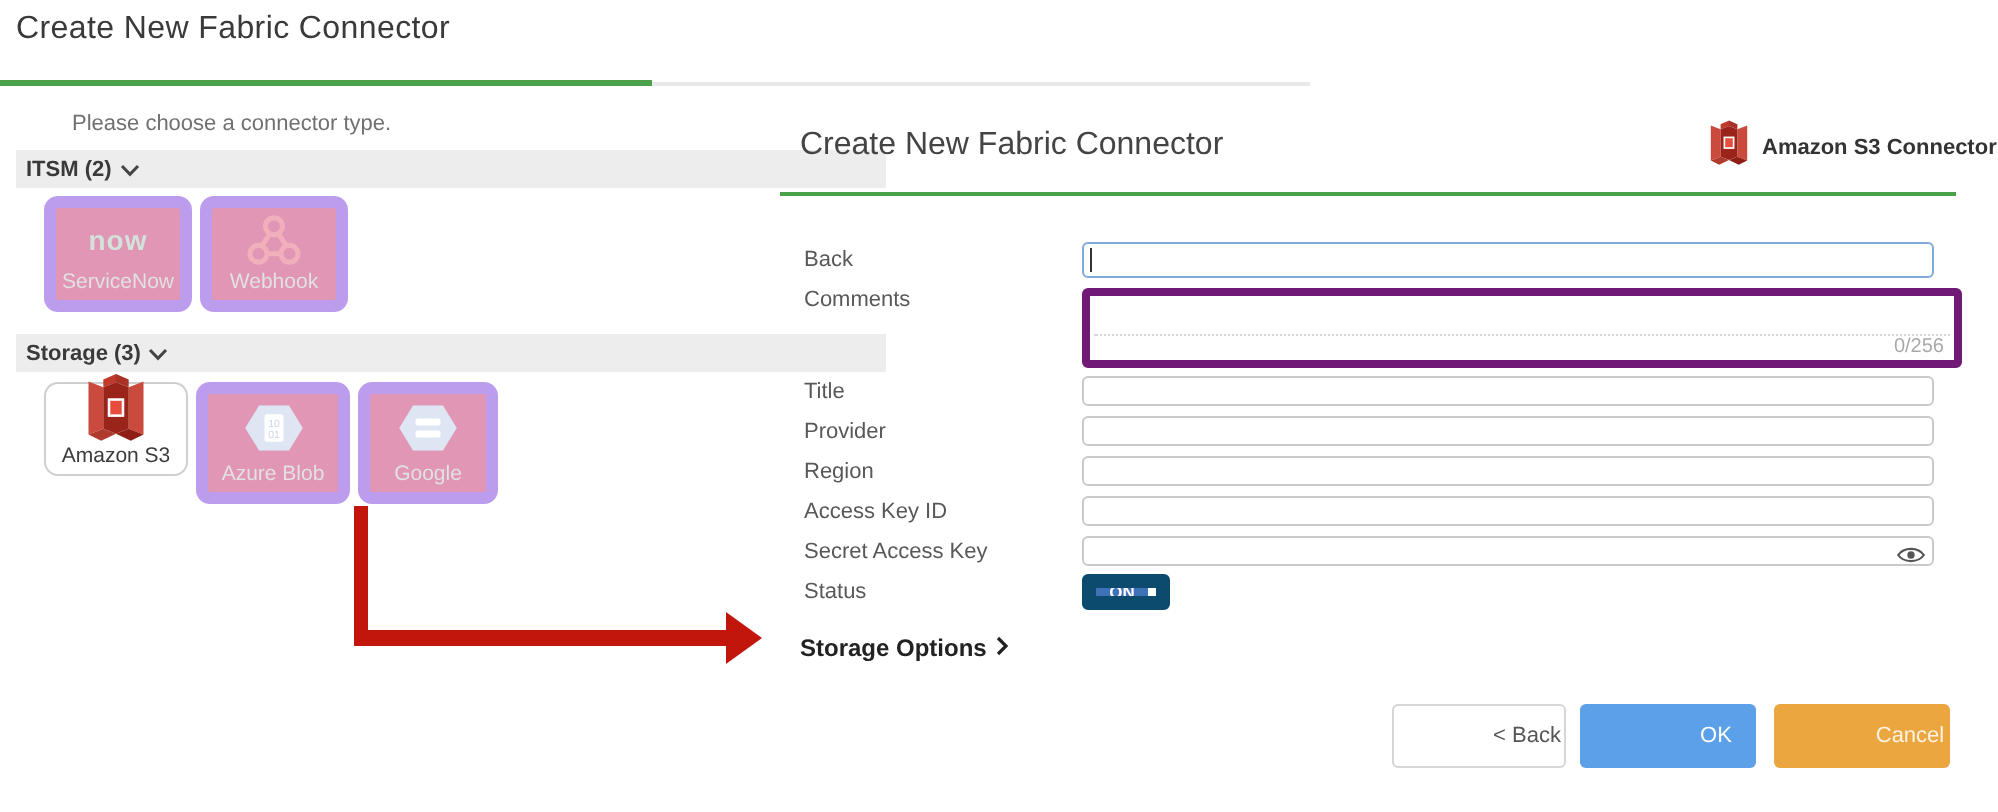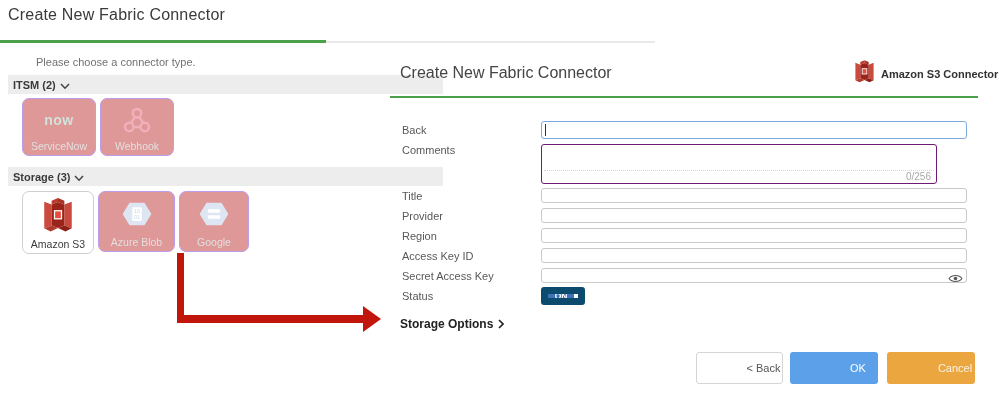--- a/index.html
+++ b/index.html
@@ -13,31 +13,31 @@
   .tab-gray   { position:absolute; left:326px; top:41px; width:329px; height:2px; background:#e9e9e9; }
 
   
   .hint { position:absolute; left:8px; top:56px; font-size:11px; color:#707070;margin-left:28px; }
   .section-bar { position:absolute; left:8px; width:435px; height:19px; background:#ededed; display:flex; align-items:center; padding-left:5px; gap:4px; cursor:pointer; }
   .section-bar.itsm { top:75px; }
   .section-bar.storage { top:167px; }
   .section-label { font-size:11px; font-weight:bold; color:#3a3a3a; }
   .chev { display:inline-block; }
 
-  .tile { position:absolute; height:58px; width:74px; border:1px solid #6d28d9; border-radius:7px; background:#b91c1c;
+  .tile { position:absolute; height:58px; width:74px; border:6px solid #6d28d9; border-radius:7px; background:#be185d;
           display:flex; flex-direction:column; align-items:center; justify-content:flex-end; padding-bottom:2px; cursor:pointer; }
   .tile .tile-icon { flex:1; display:flex; align-items:center; justify-content:center; width:100%; }
   .tile .tile-label { font-size:10.5px; color:#bfbfbf; line-height:13px; }
   .tile.ghost { opacity:.45; }
   .tile.selected { background:#fff; border:1px solid #cfcfcf; opacity:1; }
   .tile.selected .tile-label { color:#3c3c3c; }
 
   .row-itsm-1 { left:22px; top:98px; }
   .row-itsm-2 { left:100px; top:98px; }
-  .row-st-1 { left:22px; top:191px; height:63px; width:72px; }
+  .row-st-1 { left:22px; top:191px; height:47px; width:72px; }
   .row-st-2 { left:98px; top:191px; height:61px; width:77px; }
   .row-st-3 { left:179px; top:191px; height:61px; width:70px; }
 
   .now-text { font-size:14px; font-weight:bold; color:#9ebfae; letter-spacing:.5px; }
 
   
   .arrow-v { position:absolute; left:177px; top:253px; width:7px; height:66px; background:#c2160d; }
   .arrow-h { position:absolute; left:177px; top:315px; width:187px; height:8px; background:#c2160d; }
   .arrow-head { position:absolute; left:363px; top:306px; width:0; height:0;
                 border-left:18px solid #c2160d; border-top:13px solid transparent; border-bottom:13px solid transparent; }
@@ -45,21 +45,21 @@
   
   .panel-title { position:absolute; left:400px; top:64px; font-size:16px; color:#444; }
   .badge { position:absolute; left:854px; top:59px; display:flex; align-items:center; gap:6px; }
   .badge-label { font-size:11px; font-weight:bold; color:#333; }
   .panel-underline { position:absolute; left:390px; top:96px; width:588px; height:2px; background:#4ba14a; }
 
   .f-label { position:absolute; left:402px; font-size:11px; color:#585858; }
   .f-input { position:absolute; left:541px; width:426px; height:15px; border:1px solid #c9c9c9; border-radius:3px; background:#fff; font-size:11px; padding:0 4px; color:#333; outline:none; }
   .f-input.focused { height:18px; border:1.5px solid #7ea9da; }
 
-  .comments-box { position:absolute; left:541px; top:144px; width:396px; height:40px; border:1px solid #701a75; border-radius:3px; background:#fff; }
+  .comments-box { position:absolute; left:541px; top:144px; width:440px; height:40px; border:4px solid #701a75; border-radius:3px; background:#fff; }
   .comments-ta { position:absolute; inset:0; width:100%; height:26px; border:none; resize:none; outline:none; font-family:"Liberation Sans",sans-serif; font-size:11px; padding:2px 4px; background:transparent; }
   .comments-foot { position:absolute; left:2px; right:2px; bottom:1px; border-top:1px dotted #d6d6d6; text-align:right; font-size:10px; color:#a9a9a9; padding:0 3px; line-height:11px; }
 
   .eye-wrap { position:absolute; left:948px; top:270px; cursor:pointer; }
 
   .toggle { position:absolute; left:541px; top:287px; width:44px; height:18px; border:7px solid #0c4a6e; border-radius:3px; overflow:hidden; display:flex; cursor:pointer; background:#fff; }
   .toggle-on { width:26px; height:100%; background:#3d72b8; color:#fff; font-size:8.5px; font-weight:bold; display:flex; align-items:center; justify-content:center; }
   .toggle-knob { flex:1; background:#fff; }
 
   .adv { position:absolute; left:400px; top:315px; display:flex; align-items:center; gap:5px; cursor:pointer; }

